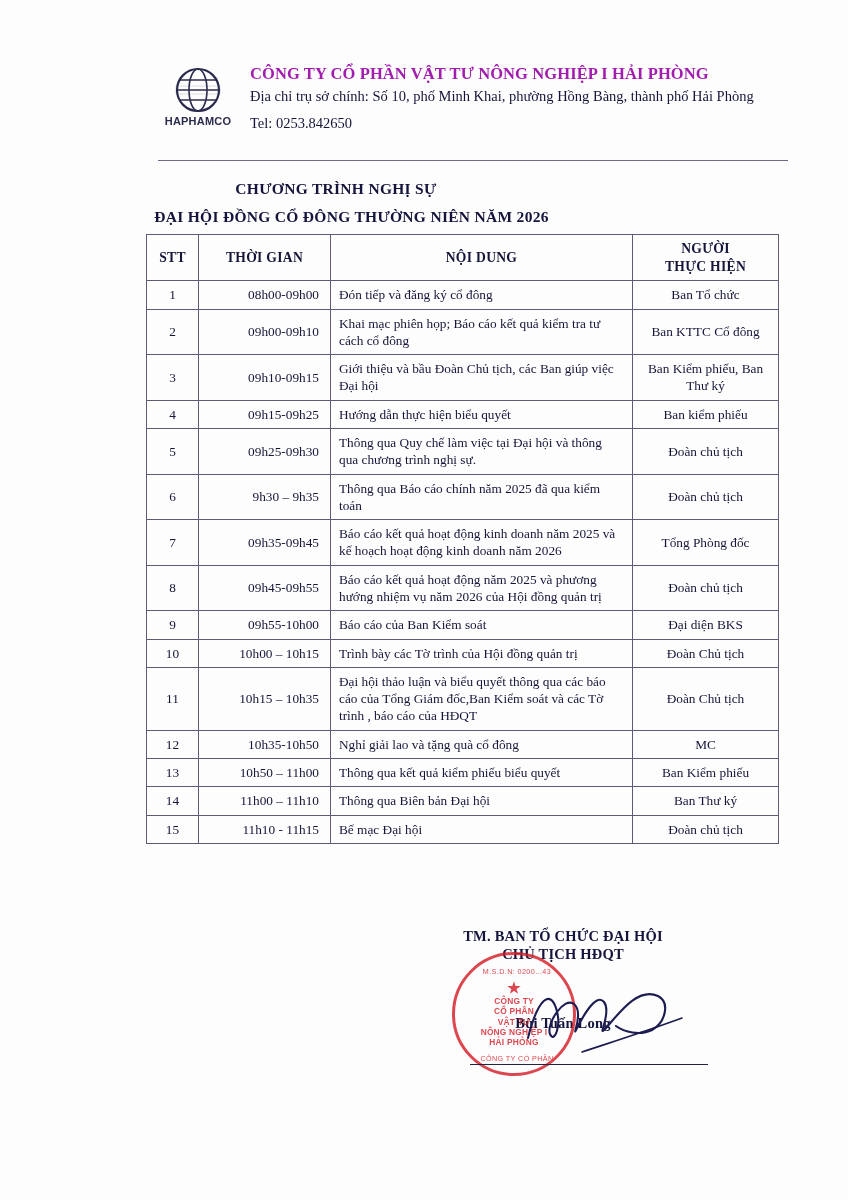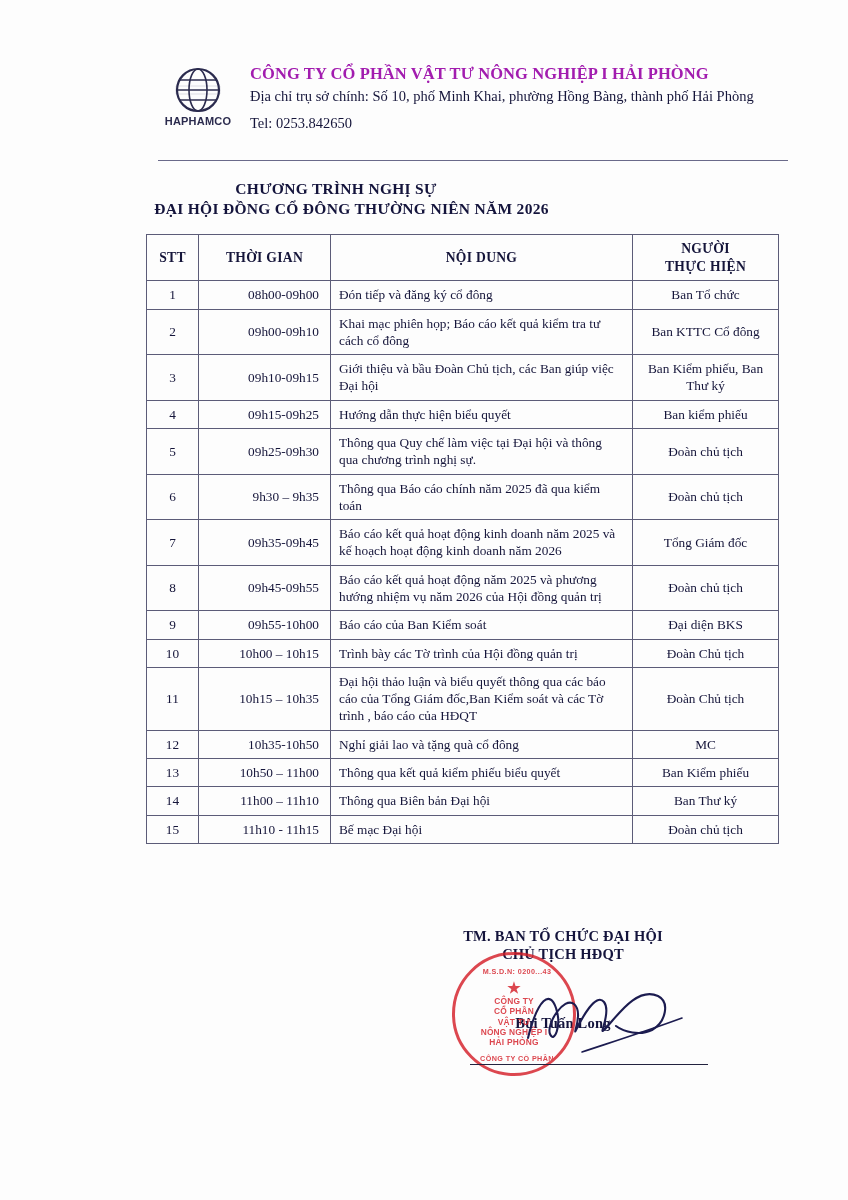--- a/index.html
+++ b/index.html
@@ -95,21 +95,21 @@
     font-weight: bold;
     font-size: 15.5px;
     letter-spacing: 0.3px;
     color: #14143c;
   }
   .doc-title .l2 {
     font-weight: bold;
     font-size: 15.5px;
     letter-spacing: 0.3px;
     color: #14143c;
-    margin-top: 2px;
+    margin-top: 10px;
     padding-left: 31px;
   }
 
   
   .agenda-wrap {
     position: absolute;
     left: 146px;
     top: 234px;
     width: 632px;
   }
@@ -216,21 +216,21 @@
     font-size: 15px;
     line-height: 1;
     margin-bottom: 1px;
   }
   .stamp-arc-top,
   .stamp-arc-bottom {
     position: absolute;
     left: 0;
     width: 124px;
     font-size: 7.2px;
-    font-weight: bold;
+    font-weight: normal;
     letter-spacing: 0.4px;
   }
   .stamp-arc-top { top: 12px; }
   .stamp-arc-bottom { bottom: 10px; }
 
   .signature-ink {
     position: absolute;
     left: 520px;
     top: 968px;
     width: 180px;
@@ -329,21 +329,21 @@
         <tr>
           <td class="stt">6</td>
           <td class="time">9h30 – 9h35</td>
           <td class="content">Thông qua Báo cáo chính năm 2025 đã qua kiểm toán</td>
           <td class="person">Đoàn chủ tịch</td>
         </tr>
         <tr>
           <td class="stt">7</td>
           <td class="time">09h35-09h45</td>
           <td class="content">Báo cáo kết quả hoạt động kinh doanh năm 2025 và kế hoạch hoạt động kinh doanh năm 2026</td>
-          <td class="person">Tổng Giám đốc</td>
+          <td class="person">Tổng Phòng đốc</td>
         </tr>
         <tr>
           <td class="stt">8</td>
           <td class="time">09h45-09h55</td>
           <td class="content">Báo cáo kết quả hoạt động năm 2025 và phương hướng nhiệm vụ năm 2026 của Hội đồng quản trị</td>
           <td class="person">Đoàn chủ tịch</td>
         </tr>
         <tr>
           <td class="stt">9</td>
           <td class="time">09h55-10h00</td>

